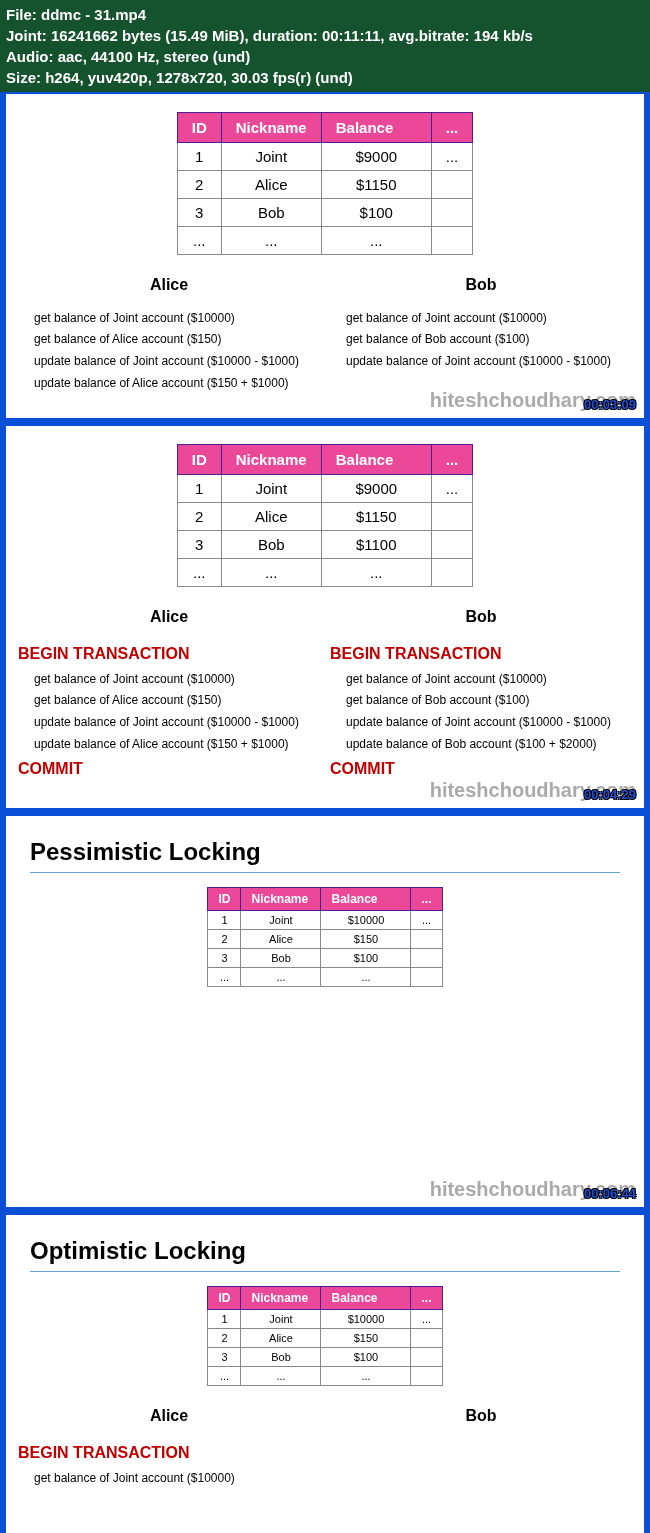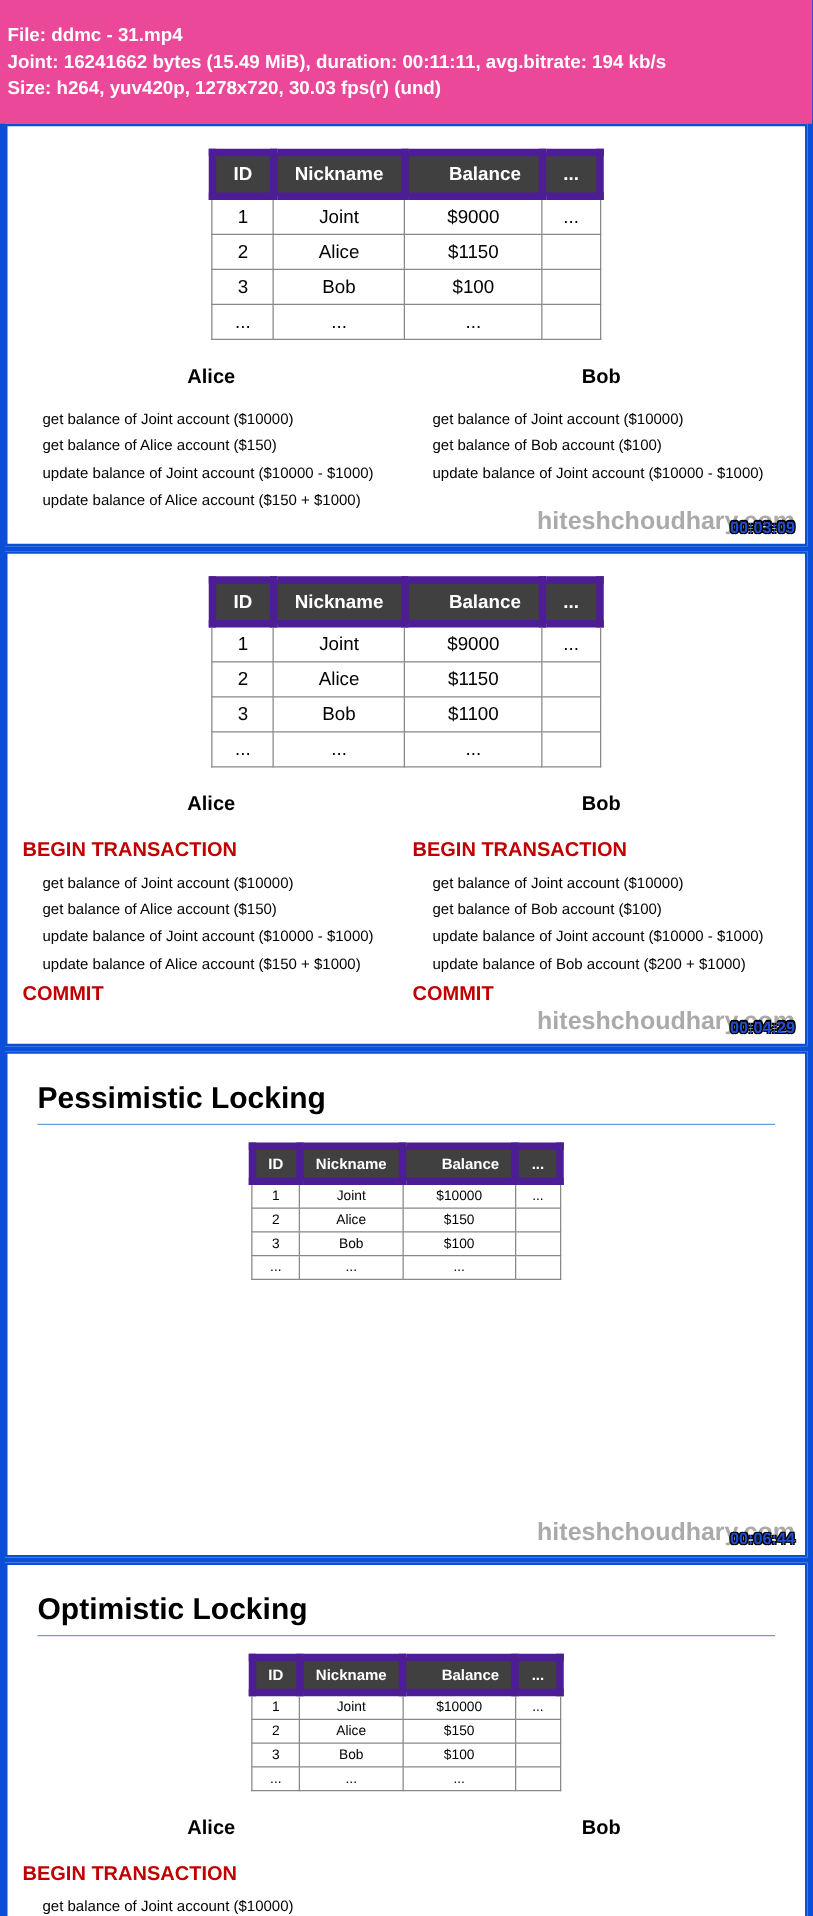--- a/index.html
+++ b/index.html
@@ -1,24 +1,24 @@
 <!DOCTYPE html>
 <html><head>
 <meta charset="utf-8">
 <style>
   * { margin: 0; padding: 0; box-sizing: border-box; }
   body { font-family: Arial, sans-serif; background: #0a4fd6; width: 650px; }
-  .header { background: #ec4899; color: #fff; padding: 18px 6px; font-size: 15px; font-weight: bold; line-height: 1.4; }
+  .header { background: #14532d; color: #fff; padding: 4px 6px; font-size: 15px; font-weight: bold; line-height: 1.4; }
   .frame { background: #fff; margin: 0 4px 4px 4px; border: 2px solid #0a4fd6; position: relative; padding: 18px 12px 24px 12px; }
   .frame:last-child { margin-bottom: 4px; }
   .watermark { position: absolute; bottom: 6px; right: 8px; color: #aaa; font-size: 20px; font-weight: bold; }
   .timestamp { position: absolute; bottom: 6px; right: 8px; color: #1d4ed8; font-size: 13px; font-weight: bold; text-shadow: 1px 1px 0 #000, -1px -1px 0 #000, 1px -1px 0 #000, -1px 1px 0 #000; }
   .tbl-wrap { display: flex; justify-content: center; margin-bottom: 16px; }
   table { border-collapse: collapse; }
-  th { background: #404040; color: #fff; padding: 5px 10px; border: 6px solid #4c1d95; font-weight: bold; text-align: right; }
+  th { background: #ec4899; color: #fff; padding: 5px 10px; border: 1px solid #4c1d95; font-weight: bold; text-align: left; }
   td { border: 1px solid #888; padding: 4px 10px; text-align: center; background: #fff; }
   .lg th { font-size: 15px; padding: 6px 14px; }
   .lg td { font-size: 15px; padding: 5px 14px; }
   .sm th { font-size: 12px; padding: 4px 10px; }
   .sm td { font-size: 11px; padding: 3px 10px; }
   .red { color: #000000; }
   .cols { display: flex; gap: 10px; }
   .col { flex: 1; font-size: 12px; line-height: 1.8; }
   .col-title { font-weight: bold; text-align: center; font-size: 16px; margin-bottom: 8px; }
   .tx { color: #c00000; font-weight: bold; font-size: 16px; }
@@ -27,20 +27,21 @@
   .rule { border: none; border-top: 1px solid #6a9bd8; margin: 0 12px 14px 12px; }
   .spacer { height: 180px; }
   .spacer2 { height: 80px; }
 </style>
 </head>
 <body>
 
 <div class="header">
   <div><span>File:</span> <span>ddmc - 31.mp4</span></div>
   <div><span>Joint:</span> <span>16241662 bytes (15.49 MiB), duration: 00:11:11, avg.bitrate: 194 kb/s</span></div>
+  <div><span>Audio:</span> <span>aac, 44100 Hz, stereo (und)</span></div>
   <div><span>Size:</span> <span>h264, yuv420p, 1278x720, 30.03 fps(r) (und)</span></div>
 </div>
 
 <div class="frame">
   <div class="tbl-wrap">
     <table class="lg">
       <thead>
           <tr id="f1h">
             <th style="min-width: 30px;">ID</th>
             <th style="min-width: 100px;">Nickname</th>
@@ -150,21 +151,21 @@
         </div>
       <div class="tx">COMMIT</div>
     </div>
     <div class="col">
       <div class="col-title">Bob</div>
       <div class="tx">BEGIN TRANSACTION</div>
       <div id="f2bob" class="indent">
           <div><span>get balance of </span><span class="red">Joint</span><span> account </span><span class="red">($10000)</span></div>
           <div><span>get balance of </span><span class="red">Bob</span><span> account </span><span class="red">($100)</span></div>
           <div><span>update balance of </span><span class="red">Joint</span><span> account </span><span class="red">($10000 - $1000)</span></div>
-          <div><span>update balance of </span><span class="red">Bob</span><span> account </span><span class="red">($200 + $1000)</span></div>
+          <div><span>update balance of </span><span class="red">Bob</span><span> account </span><span class="red">($100 + $2000)</span></div>
         </div>
       <div class="tx">COMMIT</div>
     </div>
   </div>
   <div class="watermark">hiteshchoudhary.com</div>
   <div class="timestamp">00:04:29</div>
 </div>
 
 <div class="frame">
   <div class="section-title">Pessimistic Locking</div>

